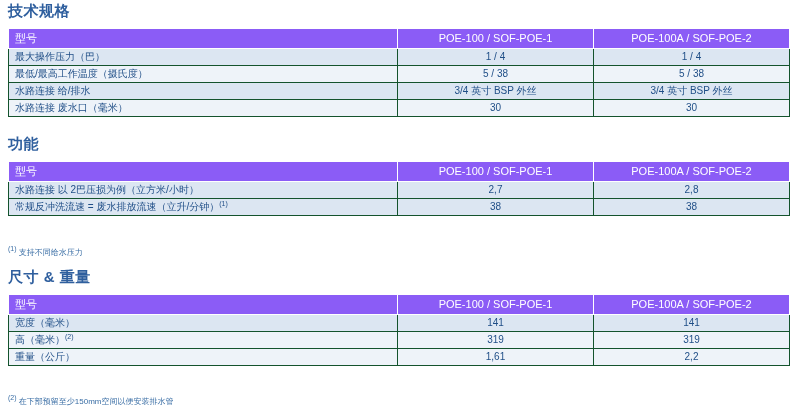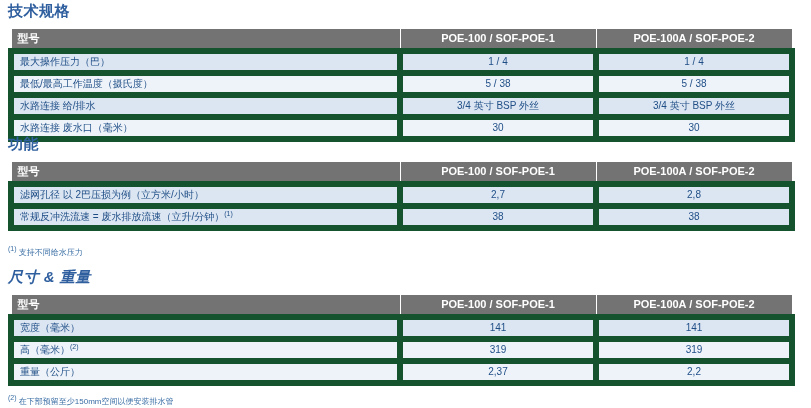--- a/index.html
+++ b/index.html
@@ -34,39 +34,39 @@
     border-collapse: collapse;
     width: 781px;
     table-layout: fixed;
     font-size: 10px;
   }
   .spec-table col.c1 { width: 389px; }
   .spec-table col.c2 { width: 196px; }
   .spec-table col.c3 { width: 196px; }
 
   .spec-table thead th {
-    background: #737373;
+    background: #8b5cf6;
     color: #ffffff;
-    font-weight: bold;
+    font-weight: normal;
     font-size: 11px;
     height: 19px;
     line-height: 19px;
     padding: 0 6px;
     border: 1px solid #ffffff;
     text-align: center;
     box-sizing: border-box;
   }
   .spec-table thead th.left {
     text-align: left;
   }
   .spec-table tbody td {
     height: 16px;
     line-height: 16px;
     padding: 0 6px;
-    border: 6px solid #14532d;
+    border: 1px solid #14532d;
     text-align: center;
     color: #1f4e87;
     font-size: 10px;
     box-sizing: border-box;
     white-space: nowrap;
     overflow: hidden;
   }
   .spec-table tbody td.left {
     text-align: left;
   }
@@ -90,21 +90,21 @@
   sup.mark {
     font-size: 7px;
     vertical-align: super;
     line-height: 0;
   }
   .blk-title-1 { position: absolute; left: 8px; top: 2px; }
   .blk-table-1 { position: absolute; left: 8px; top: 28px; }
   .blk-title-2 { position: absolute; left: 8px; top: 135px; text-align: center; }
   .blk-table-2 { position: absolute; left: 8px; top: 161px; }
   .blk-foot-2  { position: absolute; left: 8px; top: 243px; }
-  .blk-title-3 { position: absolute; left: 8px; top: 268px; font-style: italic; }
+  .blk-title-3 { position: absolute; left: 8px; top: 268px; }
   .blk-table-3 { position: absolute; left: 8px; top: 294px; }
   .blk-foot-3  { position: absolute; left: 8px; top: 392px; }
 </style>
 </head>
 <body>
 
 <div class="page">
 
   <div class="blk-title-1">
     <h2 class="section-title">技术规格</h2>
@@ -162,21 +162,21 @@
         </colgroup>
       <thead>
         <tr>
           <th class="left">型号</th>
           <th>POE-100 / SOF-POE-1</th>
           <th>POE-100A / SOF-POE-2</th>
         </tr>
       </thead>
       <tbody>
         <tr class="odd">
-          <td class="left">滤网孔径 以 2巴压损为例（立方米/小时）</td>
+          <td class="left">水路连接 以 2巴压损为例（立方米/小时）</td>
           <td>2,7</td>
           <td>2,8</td>
         </tr>
         <tr class="odd">
           <td class="left"><span>常规反冲洗流速 = 废水排放流速（立升/分钟）</span><sup class="mark">(1)</sup></td>
           <td>38</td>
           <td>38</td>
         </tr>
       </tbody>
     </table>
@@ -210,21 +210,21 @@
           <td>141</td>
           <td>141</td>
         </tr>
         <tr class="even">
           <td class="left"><span>高（毫米）</span><sup class="mark">(2)</sup></td>
           <td>319</td>
           <td>319</td>
         </tr>
         <tr class="even">
           <td class="left">重量（公斤）</td>
-          <td>2,37</td>
+          <td>1,61</td>
           <td>2,2</td>
         </tr>
       </tbody>
     </table>
   </div>
 
   <div class="blk-foot-3">
     <p class="footnote"><sup>(2)</sup> <span>在下部预留至少150mm空间以便安装排水管</span></p>
   </div>
 

